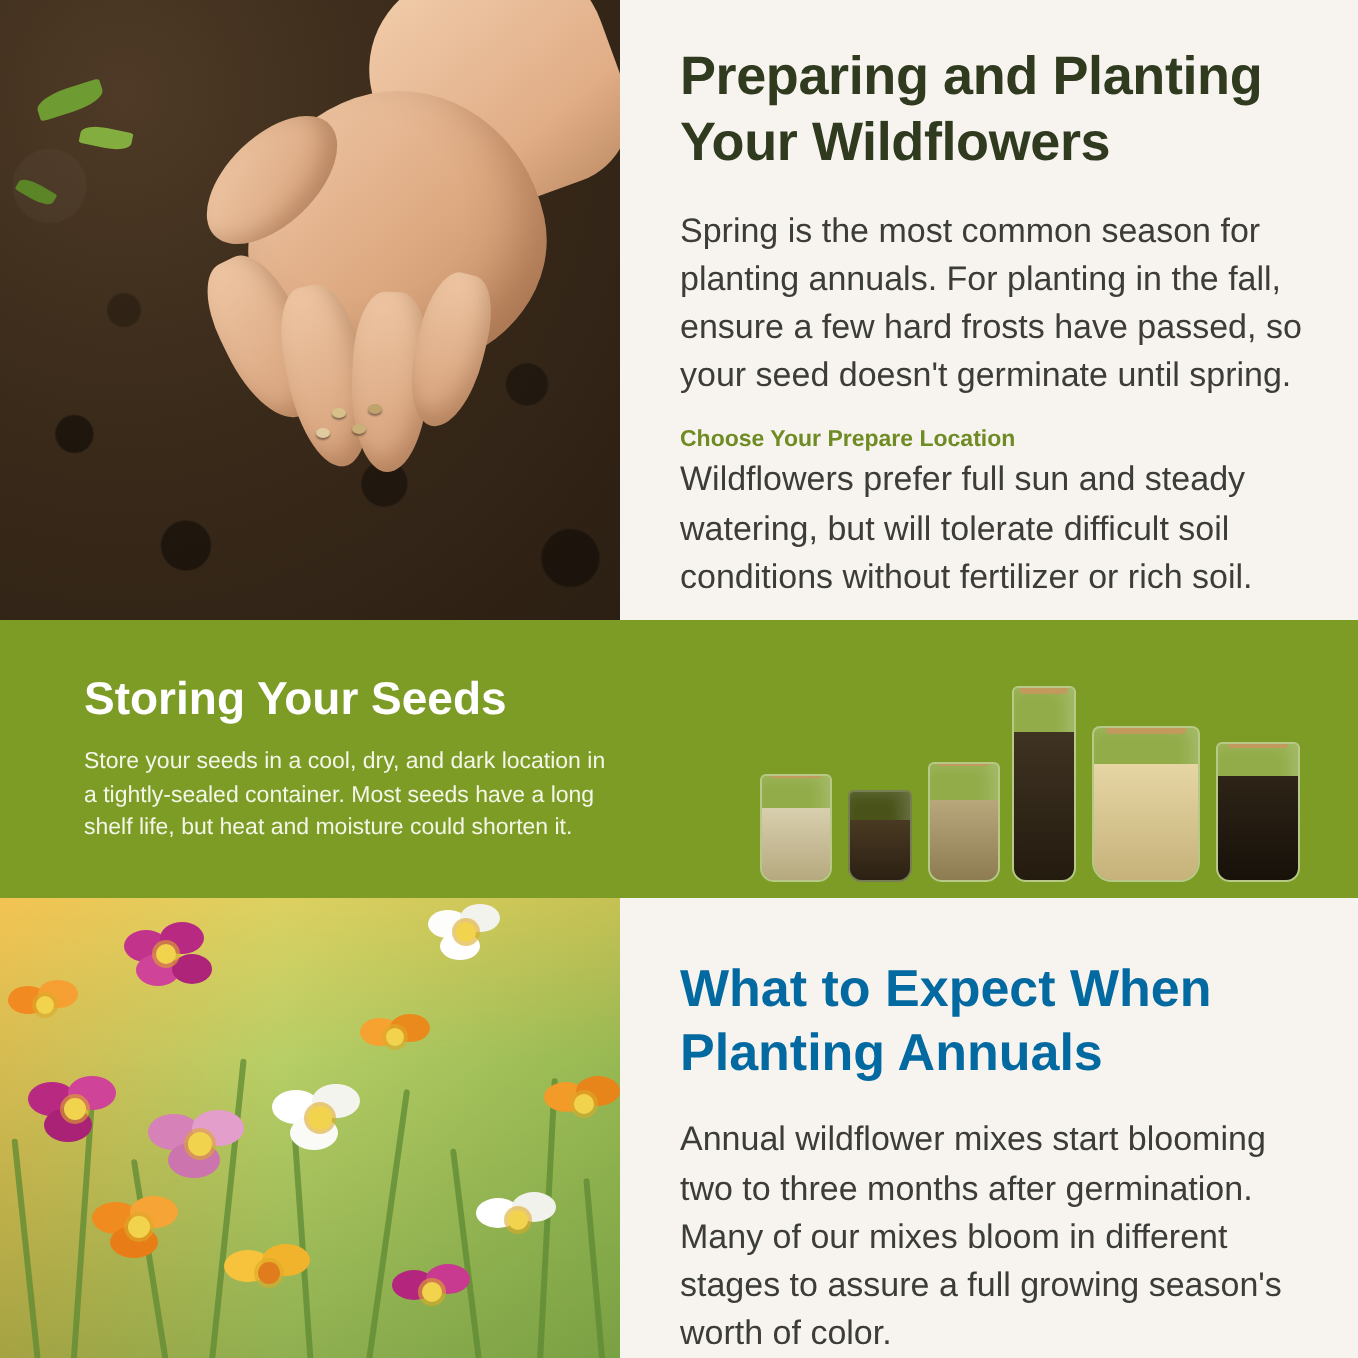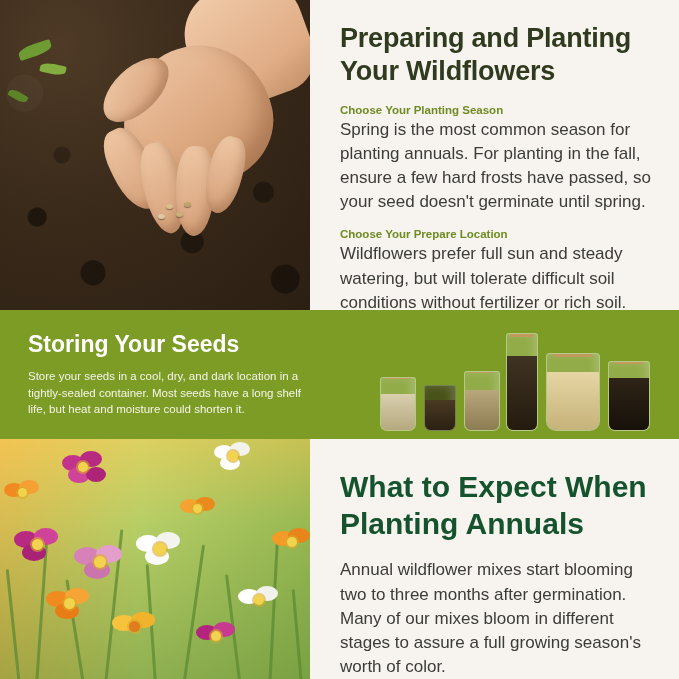--- a/index.html
+++ b/index.html
@@ -145,21 +145,21 @@
   .sec2 {
     height: 150px;
     background: #7d9c26;
     display: flex;
     align-items: center;
     position: relative;
     overflow: hidden;
   }
   .sec2-text {
     width: 330px;
-    padding: 0 20px 0 28px;
+    padding: 0 20px 0 42px;
     box-sizing: border-box;
   }
   .h2 {
     font-size: 23px;
     font-weight: bold;
     color: #ffffff;
     margin: 0 0 10px 0;
   }
   .body-light {
     font-size: 11.5px;
@@ -250,24 +250,24 @@
     border-radius: 50%;
     background: #f2d34e;
     box-shadow: 0 0 0 2px rgba(220,170,40,.6);
   }
   .sec3-text {
     flex: 1;
     padding: 30px 26px 0 30px;
     box-sizing: border-box;
   }
   .h3 {
-    font-size: 30px;
+    font-size: 26px;
     line-height: 1.22;
     font-weight: bold;
-    color: #14532d;
+    color: #0369a1;
     margin: 0 0 16px 0;
   }
 </style>
 </head>
 <body>
 
 <div class="page">
 
   <div class="sec1">
     <div class="sec1-img">
@@ -287,21 +287,20 @@
         <div class="seed a"></div>
         <div class="seed b"></div>
         <div class="seed c"></div>
         <div class="seed d"></div>
       </div>
     </div>
 
     <div class="sec1-text">
       <h1 class="h1">Preparing and Planting Your Wildflowers</h1>
 
-      <p class="sub">Choose Your Planting Season</p>
       <p class="body">Spring is the most common season for planting annuals. For planting in the fall, ensure a few hard frosts have passed, so your seed doesn't germinate until spring.</p>
 
       <p class="sub">Choose Your Prepare Location</p>
       <p class="body">Wildflowers prefer full sun and steady watering, but will tolerate difficult soil conditions without fertilizer or rich soil.</p>
 
       <p class="sub">Prepare Your Soil and Sow Water Seed!</p>
     </div>
   </div>
 
   <div class="sec2">

